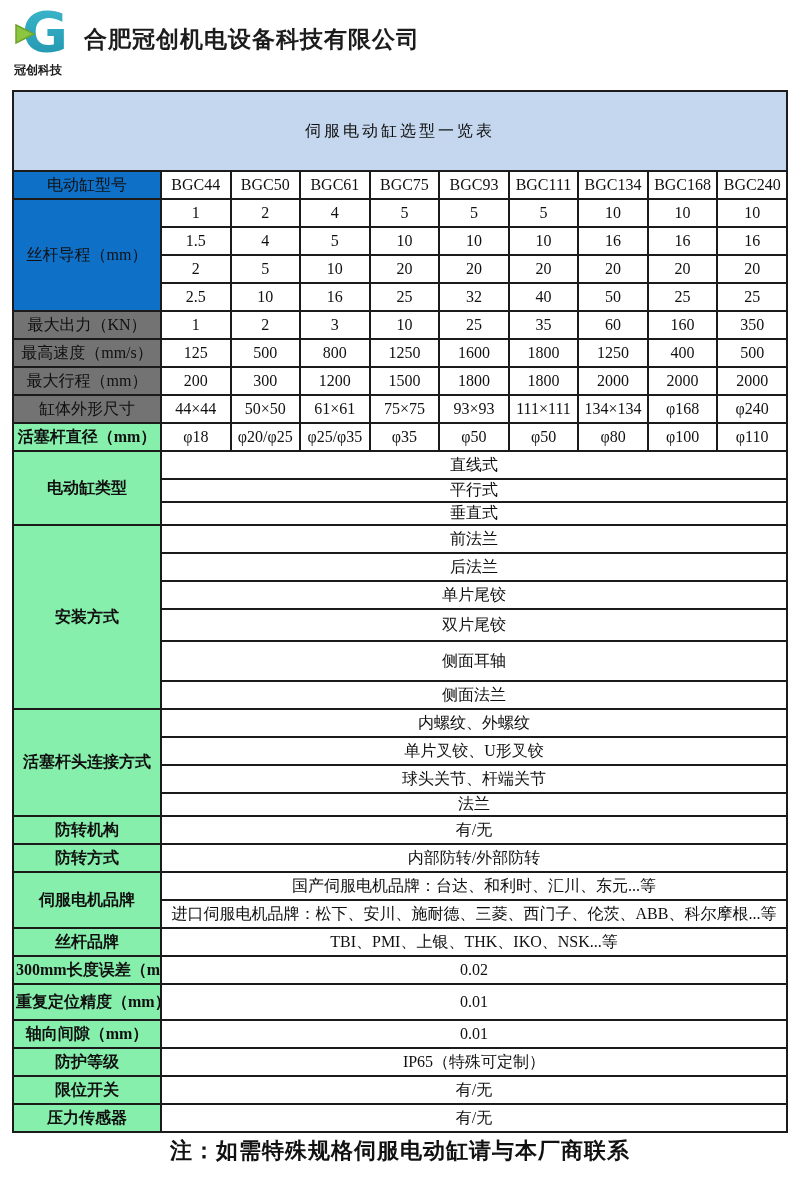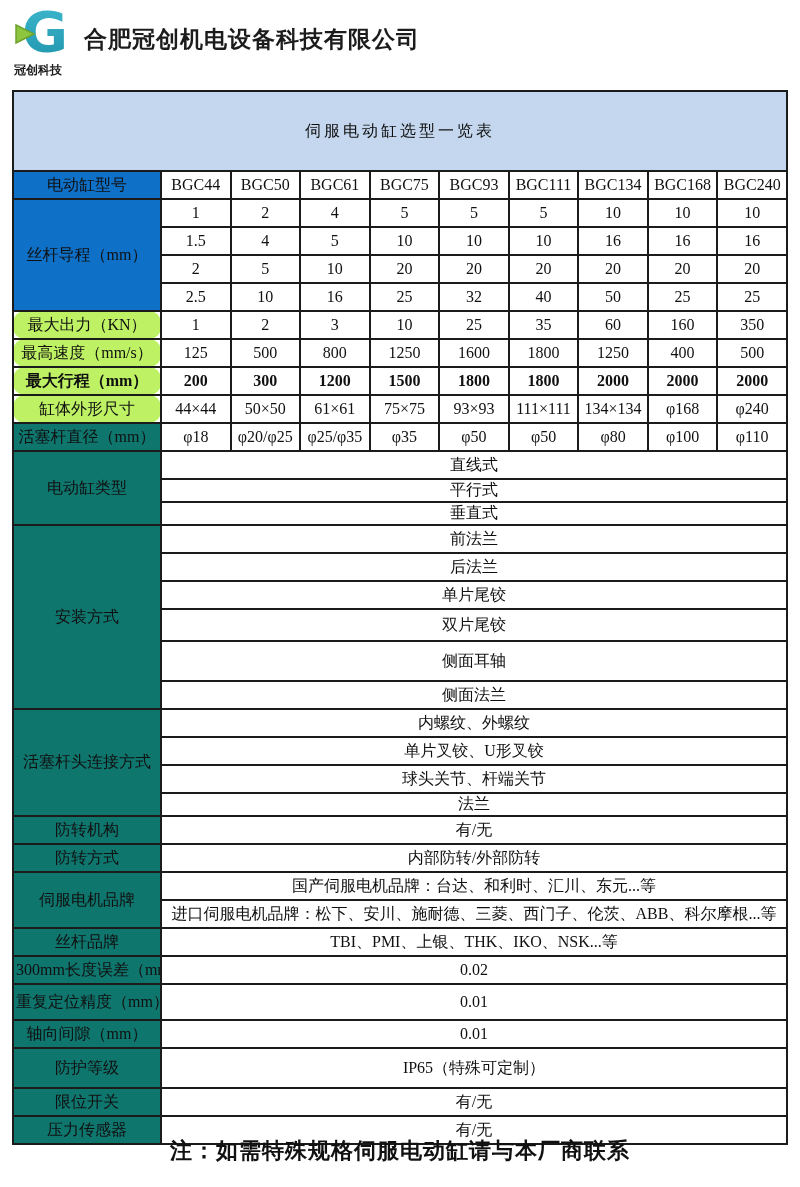--- a/index.html
+++ b/index.html
@@ -18,22 +18,22 @@
 
   
   table.spec{position:absolute;left:12px;top:90px;width:776px;
              border-collapse:collapse;table-layout:fixed;}
   table.spec td{border:2px solid #1b1b1b;text-align:center;vertical-align:middle;
                 font-size:16px;color:#101010;padding:0 2px;overflow:hidden;
                 white-space:nowrap;}
   tr.data-row{height:28px;}
   td.title-cell{background:#c4d7ee;font-size:30px;letter-spacing:3px;height:78px;margin-left:32px;}
   td.th-dark{background:#0f70c8;color:#ffffff;font-size:15px;}
-  td.th-blue{background:#bef264;color:#101010;font-size:15px;border-radius:12px;}
-  td.th-purple{background:#0f766e;color:#101010;font-size:15px;}
+  td.th-blue{background:#737373;color:#101010;font-size:15px;}
+  td.th-purple{background:#86efac;color:#101010;font-size:15px;font-weight:bold;}
   td.model-cell{font-size:17px;}
   td.value-cell{font-size:16px;}
 
   .note{position:absolute;left:0;top:1136px;width:800px;text-align:center;
         font-family:"Liberation Sans","DejaVu Sans",sans-serif;
         font-weight:bold;font-size:22px;color:#111;letter-spacing:1px;}
 </style>
 </head>
 <body>
 
@@ -145,21 +145,21 @@
           <td class="value-cell">125</td>
           <td class="value-cell">500</td>
           <td class="value-cell">800</td>
           <td class="value-cell">1250</td>
           <td class="value-cell">1600</td>
           <td class="value-cell">1800</td>
           <td class="value-cell">1250</td>
           <td class="value-cell">400</td>
           <td class="value-cell">500</td>
         </tr>
-        <tr class="data-row" style="height: 28px; font-weight: bold;">
+        <tr class="data-row" style="height: 28px;">
           <td class="th-blue">最大行程（mm）</td>
           <td class="value-cell">200</td>
           <td class="value-cell">300</td>
           <td class="value-cell">1200</td>
           <td class="value-cell">1500</td>
           <td class="value-cell">1800</td>
           <td class="value-cell">1800</td>
           <td class="value-cell">2000</td>
           <td class="value-cell">2000</td>
           <td class="value-cell">2000</td>
@@ -254,21 +254,21 @@
           <td class="value-cell" colspan="9">0.02</td>
         </tr>
         <tr class="data-row" style="height: 36px;">
           <td class="th-purple" rowspan="1">重复定位精度（mm）</td>
           <td class="value-cell" colspan="9">0.01</td>
         </tr>
         <tr class="data-row" style="height: 28px;">
           <td class="th-purple" rowspan="1">轴向间隙（mm）</td>
           <td class="value-cell" colspan="9">0.01</td>
         </tr>
-        <tr class="data-row" style="height: 40px;">
+        <tr class="data-row" style="height: 28px;">
           <td class="th-purple" rowspan="1">防护等级</td>
           <td class="value-cell" colspan="9">IP65（特殊可定制）</td>
         </tr>
         <tr class="data-row" style="height: 28px; margin-top: 20px;">
           <td class="th-purple" rowspan="1">限位开关</td>
           <td class="value-cell" colspan="9">有/无</td>
         </tr>
         <tr class="data-row" style="height: 28px;">
           <td class="th-purple" rowspan="1">压力传感器</td>
           <td class="value-cell" colspan="9">有/无</td>

